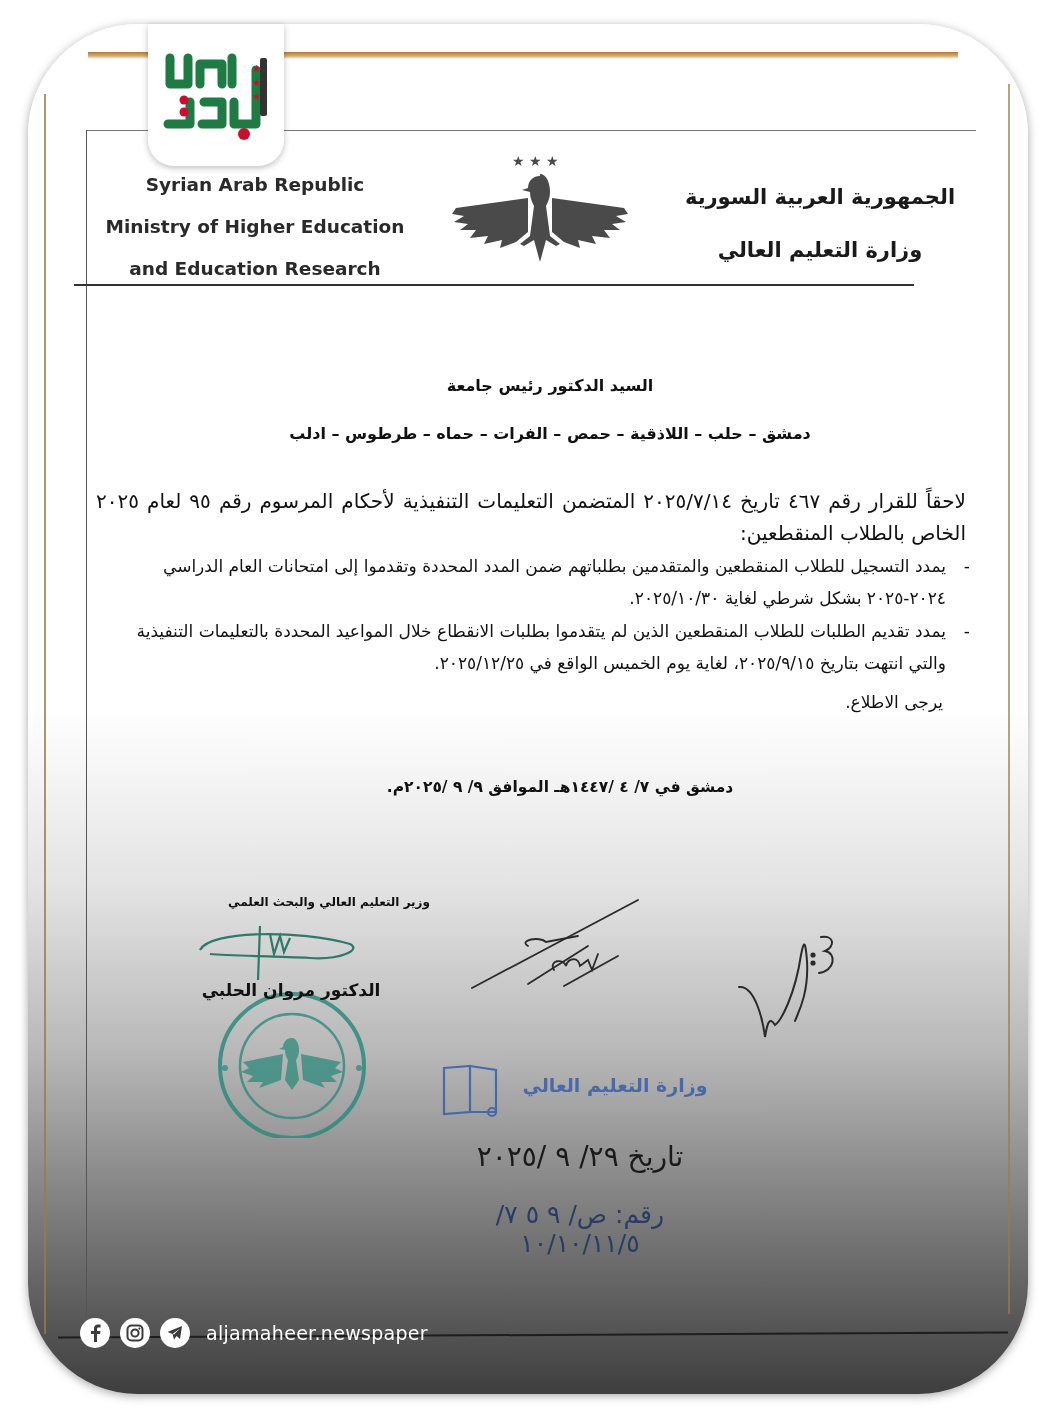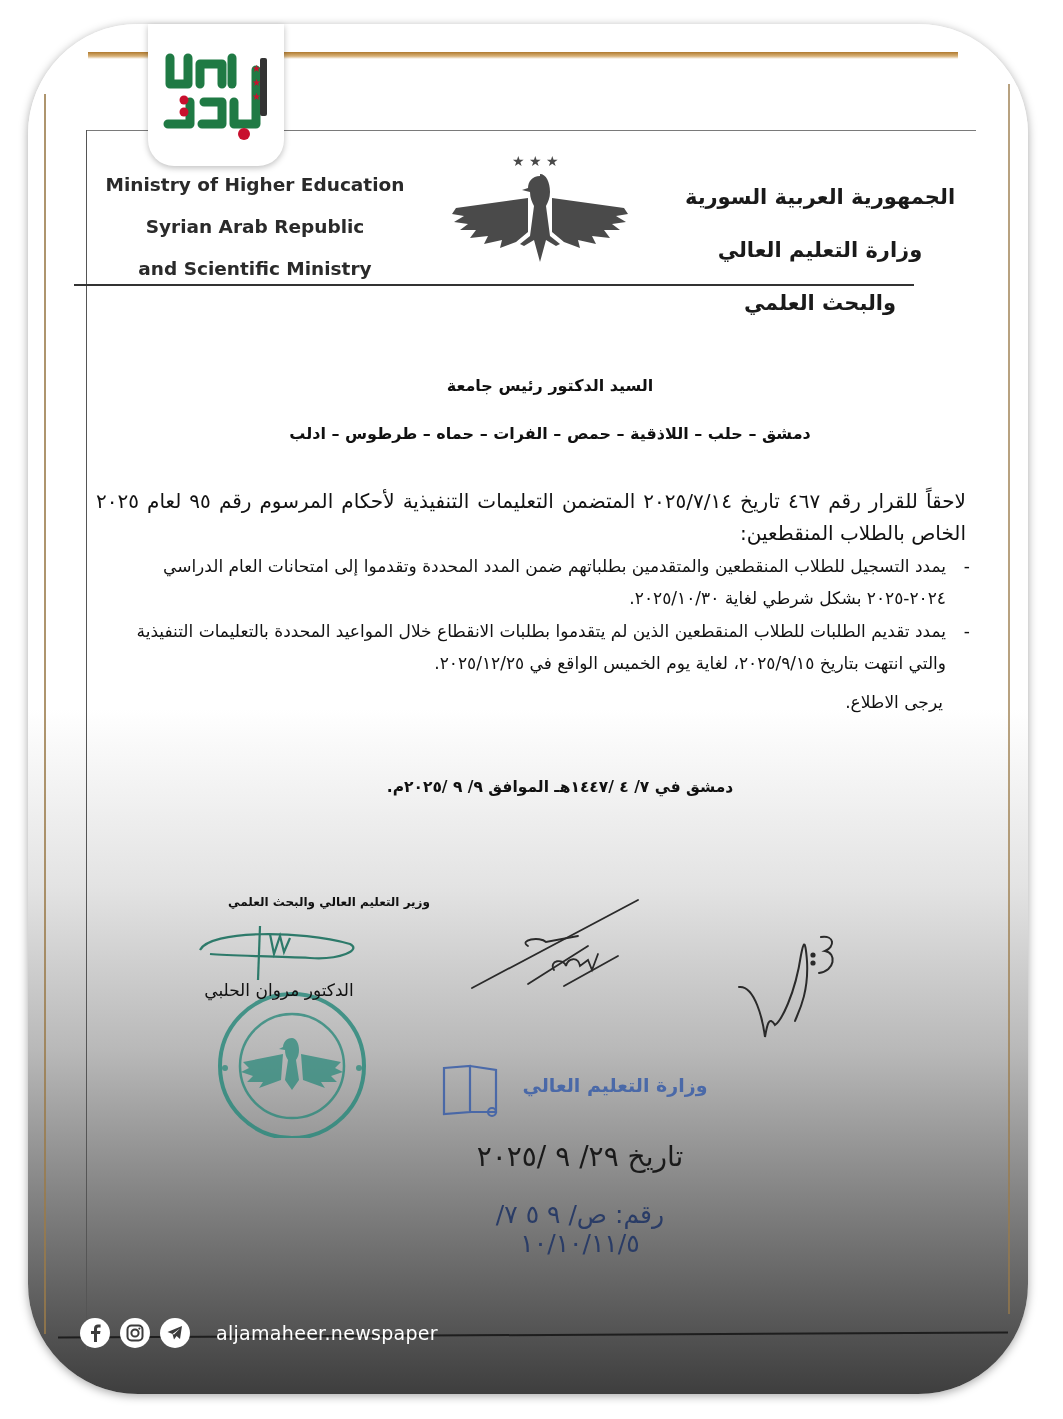--- a/index.html
+++ b/index.html
@@ -44,34 +44,34 @@
   .body-text { position:absolute; left:96px; width:870px; font-size:20px; line-height:32px; }
   .para-1 { top:485px; text-align:justify; text-align-last:right; }
   .bullet { position:absolute; left:96px; width:878px; font-size:17px; line-height:32px; padding-right:28px; box-sizing:border-box; }
   .bullet .dash { position:absolute; right:4px; top:0; }
   .bullet-1 { top:550px; }
   .bullet-2 { top:615px; }
   .closing { position:absolute; right:120px; top:692px; font-size:17px; }
   .date-line { position:absolute; left:340px; top:778px; width:440px; text-align:center; font-size:15.5px; font-weight:bold; }
 
   .minister-title { position:absolute; left:130px; top:895px; width:300px; font-weight:bold; font-size:12px; }
-  .minister-name { position:absolute; left:174px; top:980px; width:210px; text-align:center; font-weight:normal; font-size:17px; color:#111; }
+  .minister-name { position:absolute; left:186px; top:980px; width:210px; text-align:center; font-weight:bold; font-size:17px; color:#111; }
   .seal { position:absolute; left:203px; top:988px; width:178px; height:150px; }
   .sig-min { position:absolute; left:190px; top:920px; width:180px; height:80px; }
   .sig-mid { position:absolute; left:468px; top:890px; width:200px; height:110px; }
   .sig-right { position:absolute; left:735px; top:925px; width:110px; height:120px; }
 
   .reg-stamp { position:absolute; left:440px; top:1062px; width:280px; height:56px; }
   .reg-stamp-text { position:absolute; left:515px; top:1074px; width:200px; text-align:center; color:#3a5ea8; font-weight:bold; font-size:19px; letter-spacing:1px; opacity:.85; }
   .reg-date { position:absolute; left:440px; top:1140px; width:280px; text-align:center; font-size:28px; color:#1a1a1a; }
   .reg-num { position:absolute; left:440px; top:1200px; width:280px; text-align:center; font-size:25px; color:#2a3c66; }
 
   .social { position:absolute; left:80px; top:1318px; display:flex; align-items:center; gap:10px; }
   .social .ico { width:30px; height:30px; border-radius:50%; background:#ffffff; display:flex; align-items:center; justify-content:center; }
-  .handle { color:#ffffff; font-size:19px; margin-left:16px; font-family:"DejaVu Sans", sans-serif; letter-spacing:0.3px; }
+  .handle { color:#ffffff; font-size:19px; margin-left:6px; font-family:"DejaVu Sans", sans-serif; letter-spacing:0.3px; }
 </style>
 </head>
 <body>
 
 <div class="card">
   <div class="paper-edge-top"></div>
   <div class="paper-edge-left"></div>
   <div class="paper-edge-right"></div>
   <div class="frame-top"></div>
   <div class="frame-left"></div>
@@ -95,40 +95,39 @@
       <text x="92" y="36" font-size="10" font-family="DejaVu Sans, sans-serif">★</text>
       <text x="92" y="50" font-size="10" font-family="DejaVu Sans, sans-serif">★</text>
       <circle cx="24" cy="50" r="4.5"></circle>
       <circle cx="24" cy="62" r="4.5"></circle>
       <circle cx="84" cy="84" r="6"></circle>
     </g>
   </svg>
 </div>
 
 <div class="en-head">
+  <div>Syrian Arab Republic</div>
   <div>Ministry of Higher Education</div>
-  <div>Syrian Arab Republic</div>
-  <div>and Scientific Ministry</div>
+  <div>and Education Research</div>
 </div>
 
 <div class="emblem">
   <svg width="184" height="124" viewBox="0 0 184 124">
     <g fill="#4a4a4a">
       <text x="64" y="18" font-size="14" font-family="DejaVu Sans, sans-serif">★ ★ ★</text>
       <path d="M92 28 c-8 0 -12 6 -12 12 l-6 2 l8 2 c0 6 2 10 4 14 l-4 30 l-10 8 l4 2 l10 -6 l6 22 l6 -22 l10 6 l4 -2 l-10 -8 l-4 -30 c2 -4 4 -8 4 -14 c0 -10 -4 -18 -10 -18z"></path>
       <path d="M80 50 L8 60 L4 66 L16 68 L6 74 L20 76 L12 82 L28 82 L22 90 L40 88 L36 96 L54 92 L52 100 L68 94 L80 84z"></path>
       <path d="M104 50 L176 60 L180 66 L168 68 L178 74 L164 76 L172 82 L156 82 L162 90 L144 88 L148 96 L130 92 L132 100 L116 94 L104 84z"></path>
     </g>
   </svg>
 </div>
 
 <div class="ar-head">
   <div>الجمهورية العربية السورية</div>
   <div>وزارة التعليم العالي</div>
-  <div>والبحث العلمي</div>
 </div>
 
 <div class="salutation sal-1 rtl">السيد الدكتور رئيس جامعة</div>
 <div class="salutation sal-2 rtl">دمشق – حلب – اللاذقية – حمص – الفرات – حماه – طرطوس – ادلب</div>
 
 <div class="body-text para-1 rtl">لاحقاً للقرار رقم ٤٦٧ تاريخ ٢٠٢٥/٧/١٤ المتضمن التعليمات التنفيذية لأحكام المرسوم رقم ٩٥ لعام ٢٠٢٥ الخاص بالطلاب المنقطعين:</div>
 
 <div class="bullet bullet-1 rtl">
   <span class="dash">-</span>
   <span>يمدد التسجيل للطلاب المنقطعين والمتقدمين بطلباتهم ضمن المدد المحددة وتقدموا إلى امتحانات العام الدراسي ٢٠٢٤-٢٠٢٥ بشكل شرطي لغاية ٢٠٢٥/١٠/٣٠.</span>

